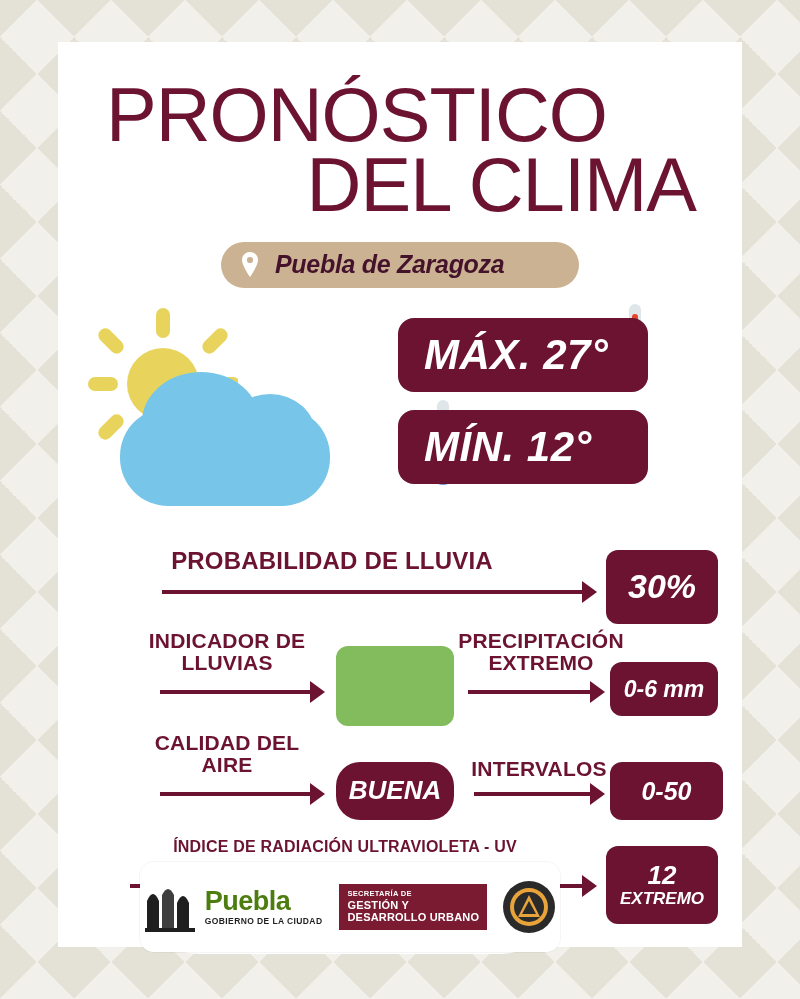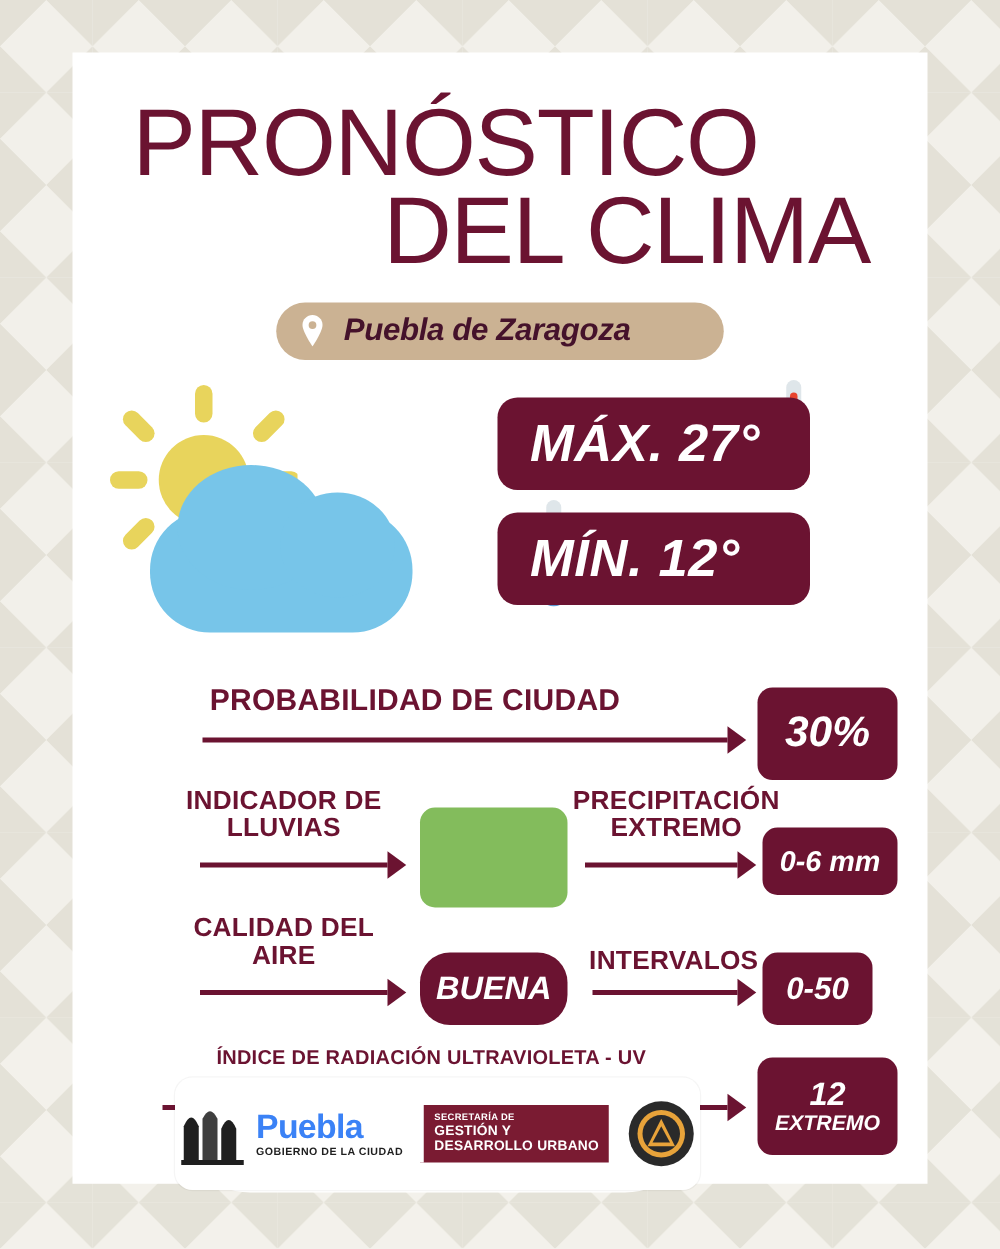--- a/index.html
+++ b/index.html
@@ -240,21 +240,21 @@
   .puebla-logo {
     display: flex;
     align-items: center;
     gap: 6px;
   }
   .puebla-mark { width: 56px; height: 52px; }
   .puebla-text { line-height: 1; }
   .puebla-word {
     font-size: 27px;
     font-weight: bold;
-    color: #3b82f6;
+    color: #4d7c0f;
     letter-spacing: -.5px;
   }
   .puebla-sub {
     font-size: 8.5px;
     font-weight: bold;
     color: #1f1f1f;
     letter-spacing: .4px;
     margin-top: 2px;
   }
   .sec-badge {
@@ -335,21 +335,21 @@
       </svg>
     </div>
 
     <div class="temp-pill temp-max">MÁX. 27°</div>
     <div class="temp-pill temp-min">MÍN. 12°</div>
   </div>
 
   <div class="rows">
 
     <div class="row" style="height:86px">
-      <div class="label" style="position:absolute; left:60px; top:6px; width:380px; font-size:24px;">PROBABILIDAD DE CIUDAD</div>
+      <div class="label" style="position:absolute; left:60px; top:6px; width:380px; font-size:24px;">PROBABILIDAD DE LLUVIA</div>
       <div class="arrow-line" style="left:80px; top:48px; width:420px;"></div>
       <div class="arrow-head" style="left:500px; top:39px;"></div>
       <div class="value-box" style="left:524px; top:8px; width:112px; height:74px; font-size:34px;">30%</div>
     </div>
 
     <div class="row" style="height:102px">
       <div class="label" style="position:absolute; left:50px; top:2px; width:190px;">INDICADOR DE LLUVIAS</div>
       <div class="arrow-line" style="left:78px; top:62px; width:150px;"></div>
       <div class="arrow-head" style="left:228px; top:53px; border-left-color:#6b1331;"></div>
       <div class="green-box" style="left:254px; top:18px; width:118px; height:80px;"></div>
@@ -362,21 +362,21 @@
 
     <div class="row" style="height:98px">
       <div class="label" style="position:absolute; left:50px; top:2px; width:190px;">CALIDAD DEL AIRE</div>
       <div class="arrow-line" style="left:78px; top:62px; width:150px;"></div>
       <div class="arrow-head" style="left:228px; top:53px;"></div>
       <div class="value-box" style="left:254px; top:32px; width:118px; height:58px; font-size:26px;border-radius:24px;">BUENA</div>
 
       <div class="label" style="position:absolute; left:382px; top:28px; width:150px;">INTERVALOS</div>
       <div class="arrow-line" style="left:392px; top:62px; width:116px;"></div>
       <div class="arrow-head" style="left:508px; top:53px;"></div>
-      <div class="value-box" style="left:528px; top:32px; width:88px; height:58px; font-size:25px;">0-50</div>
+      <div class="value-box" style="left:528px; top:32px; width:113px; height:58px; font-size:25px;">0-50</div>
     </div>
 
     <div class="row" style="height:96px">
       <div class="label" style="position:absolute; left:28px; top:10px; width:470px; font-size:16px;">ÍNDICE DE RADIACIÓN ULTRAVIOLETA - UV</div>
       <div class="arrow-line" style="left:48px; top:56px; width:452px;"></div>
       <div class="arrow-head" style="left:500px; top:47px;"></div>
       <div class="value-box" style="left:524px; top:18px; width:112px; height:78px; flex-direction:column; font-size:26px;">
         <span>12</span>
         <span style="font-size:17px">EXTREMO</span>
       </div>

